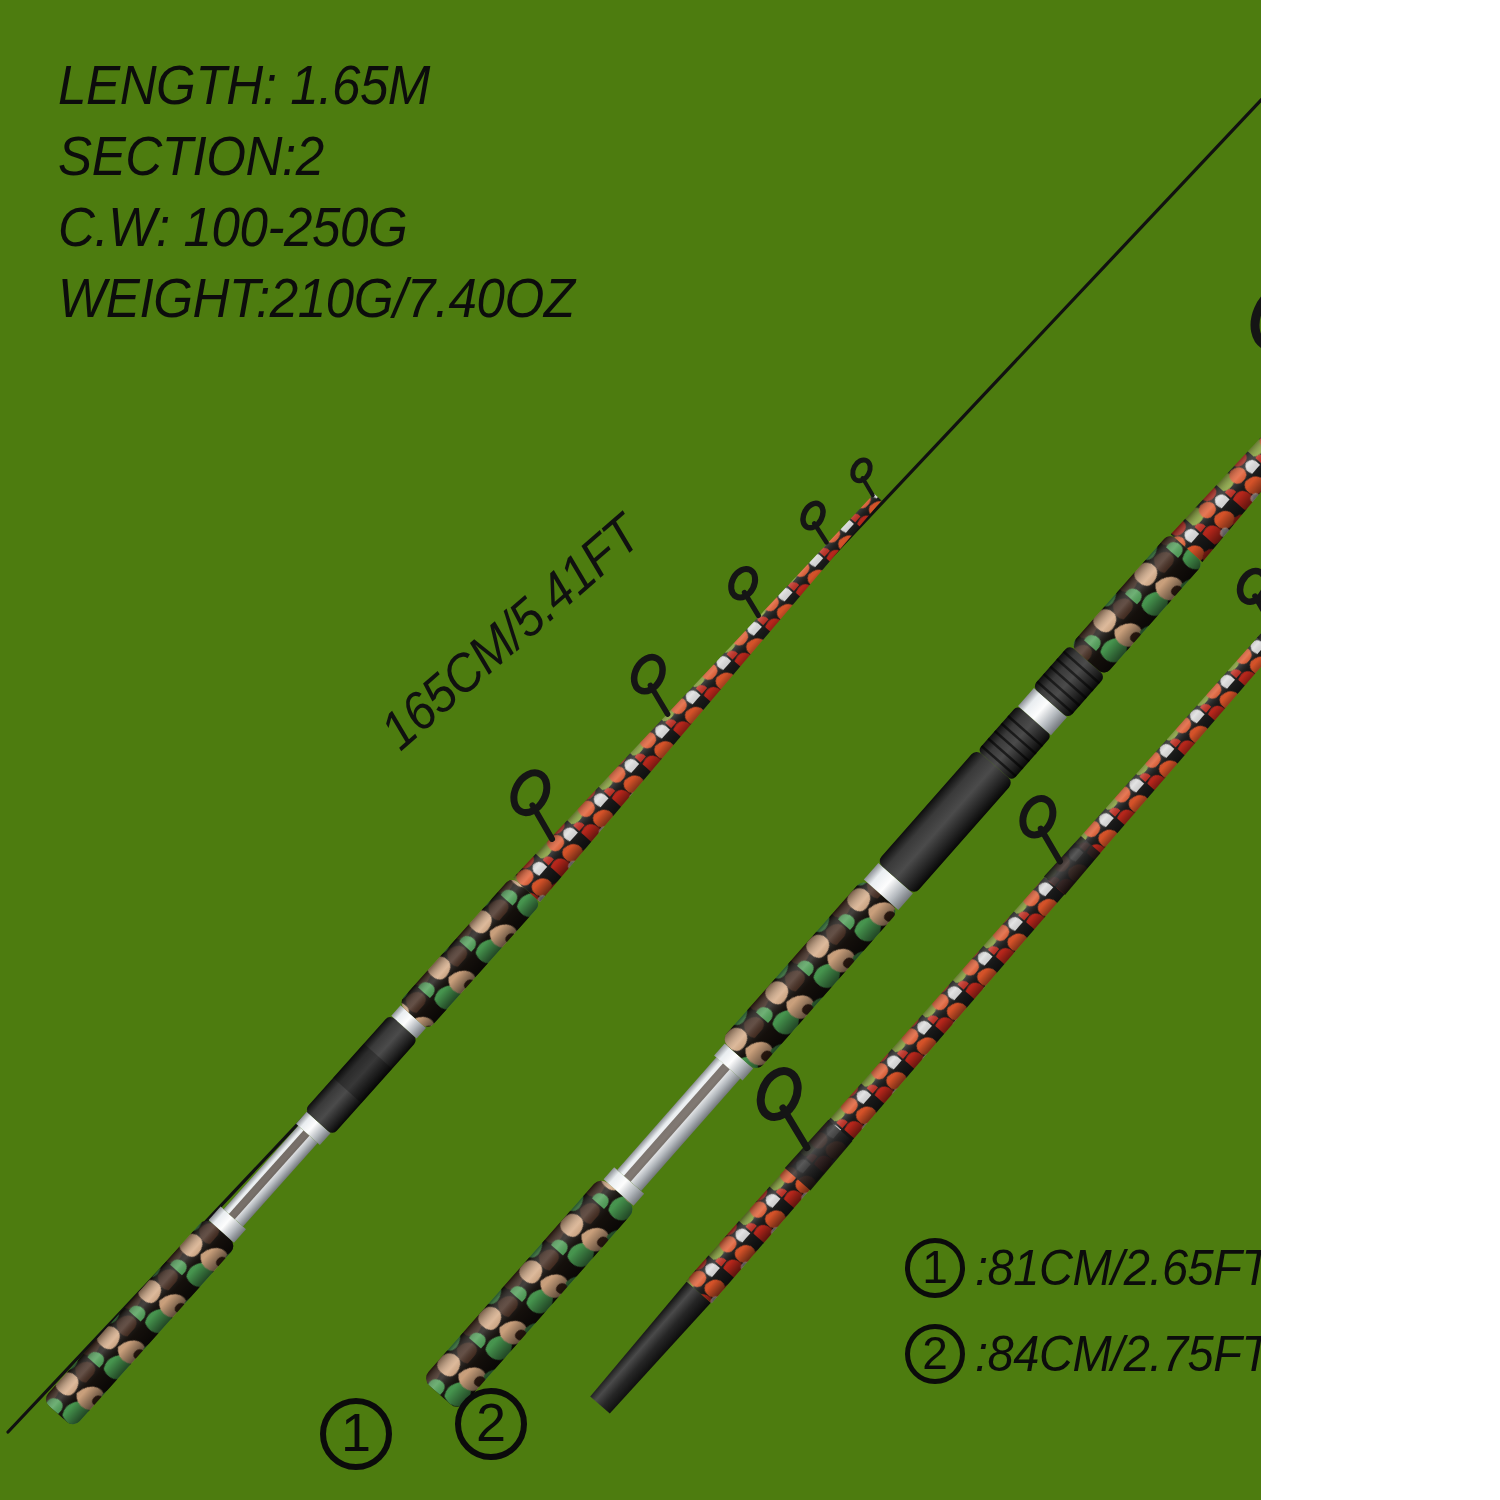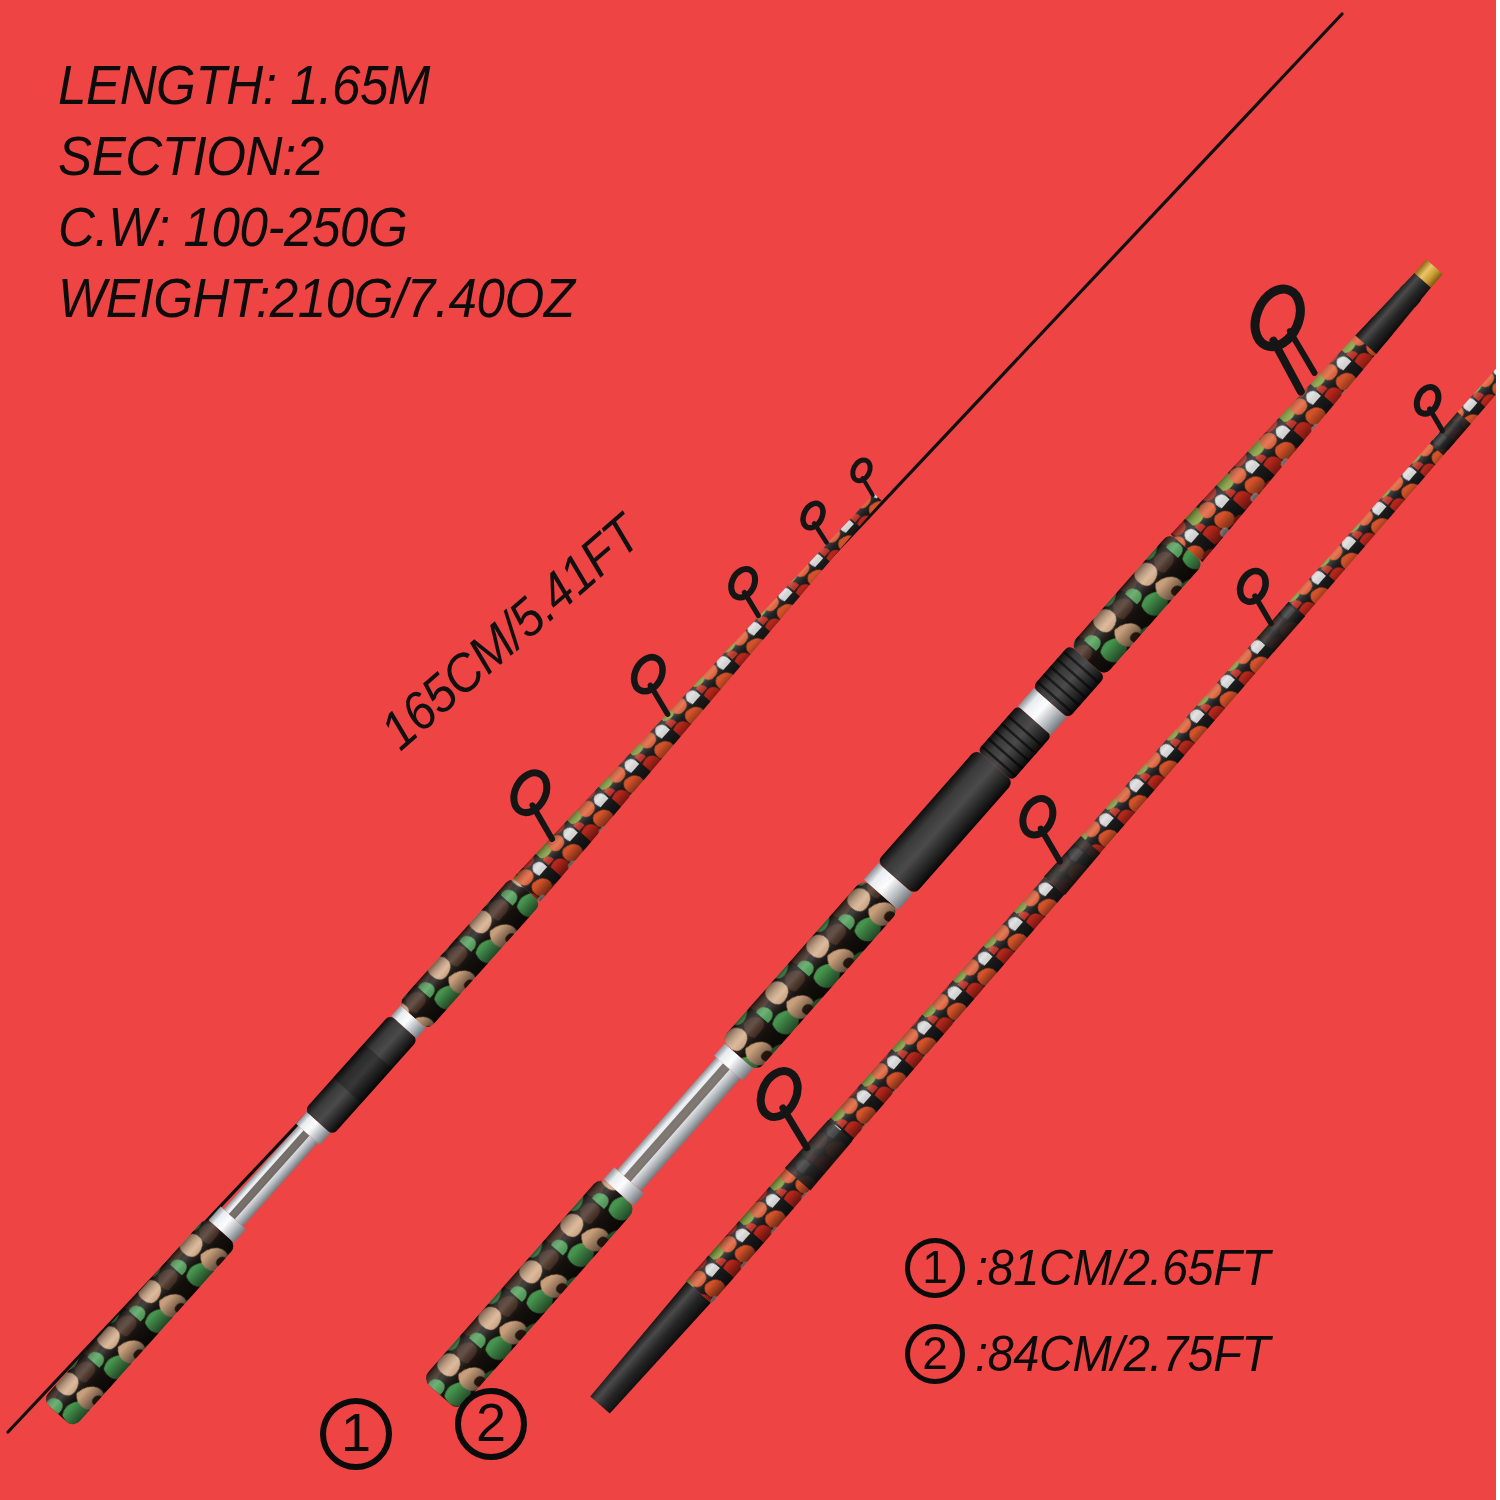--- a/index.html
+++ b/index.html
@@ -2,23 +2,23 @@
 <html><head>
 <meta charset="utf-8">
 <style>
   html, body {
     margin: 0;
     padding: 0;
     background: #ffffff;
   }
   #stage {
     position: relative;
-    width: 1496px;
+    width: 1261px;
     height: 1500px;
-    background: #ef4444;
+    background: #4d7c0f;
     overflow: hidden;
     font-family: "Liberation Sans", sans-serif;
   }
 
   
   .spec-block {
     position: absolute;
     left: 58px;
     top: 50px;
     width: 760px;

